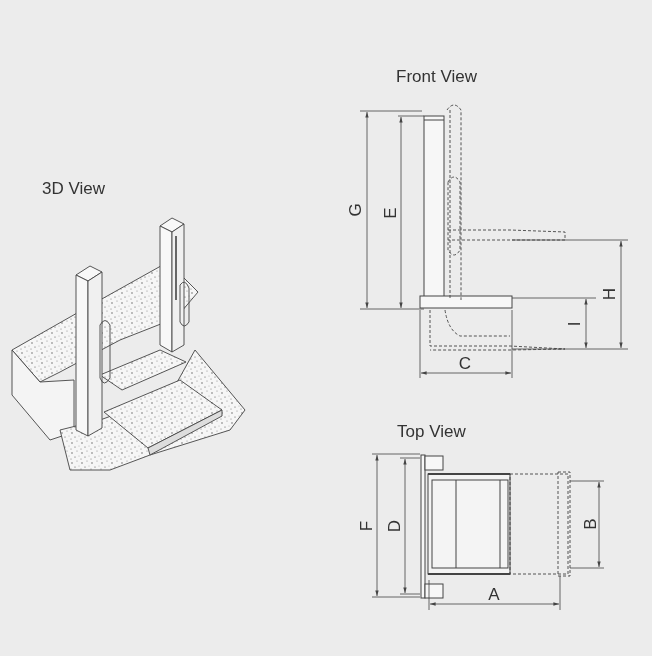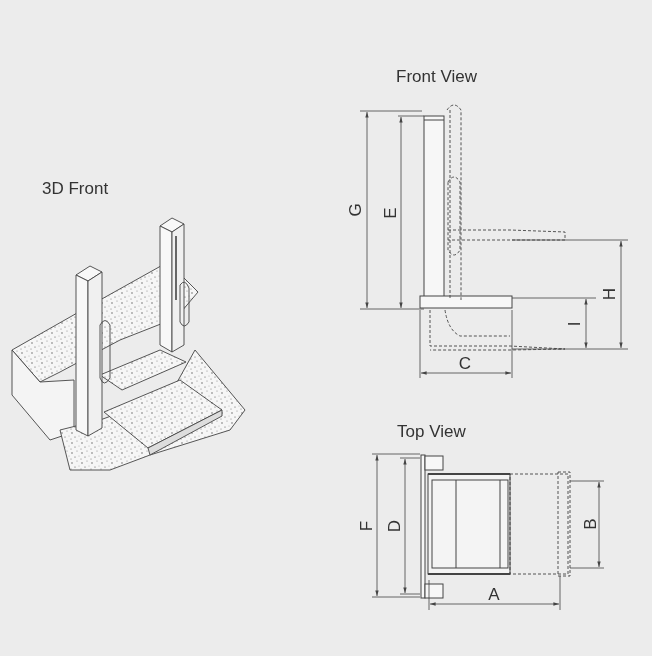--- a/index.html
+++ b/index.html
@@ -16,21 +16,21 @@
     font-size: 17px;
     color: #333;
     font-family: "Liberation Sans", sans-serif;
   }
   svg { position: absolute; left: 0; top: 0; }
   .dimlabel { font-family: "Liberation Sans", sans-serif; font-size: 17px; fill: #333; }
 </style>
 </head>
 <body>
 
-<div class="view-title" style="left:42px; top:179px;">3D Front</div>
+<div class="view-title" style="left:42px; top:179px;">3D View</div>
 <div class="view-title" style="left:396px; top:67px;">Front View</div>
 <div class="view-title" style="left:397px; top:422px;">Top View</div>
 
 <svg width="652" height="656" viewBox="0 0 652 656" xmlns="http://www.w3.org/2000/svg">
   <defs>
     <pattern id="speckle" width="10" height="10" patternUnits="userSpaceOnUse">
       <rect width="10" height="10" fill="#f6f6f6"></rect>
       <circle cx="2" cy="3" r="0.7" fill="#555"></circle>
       <circle cx="7" cy="1" r="0.5" fill="#777"></circle>
       <circle cx="5" cy="7" r="0.6" fill="#555"></circle>

